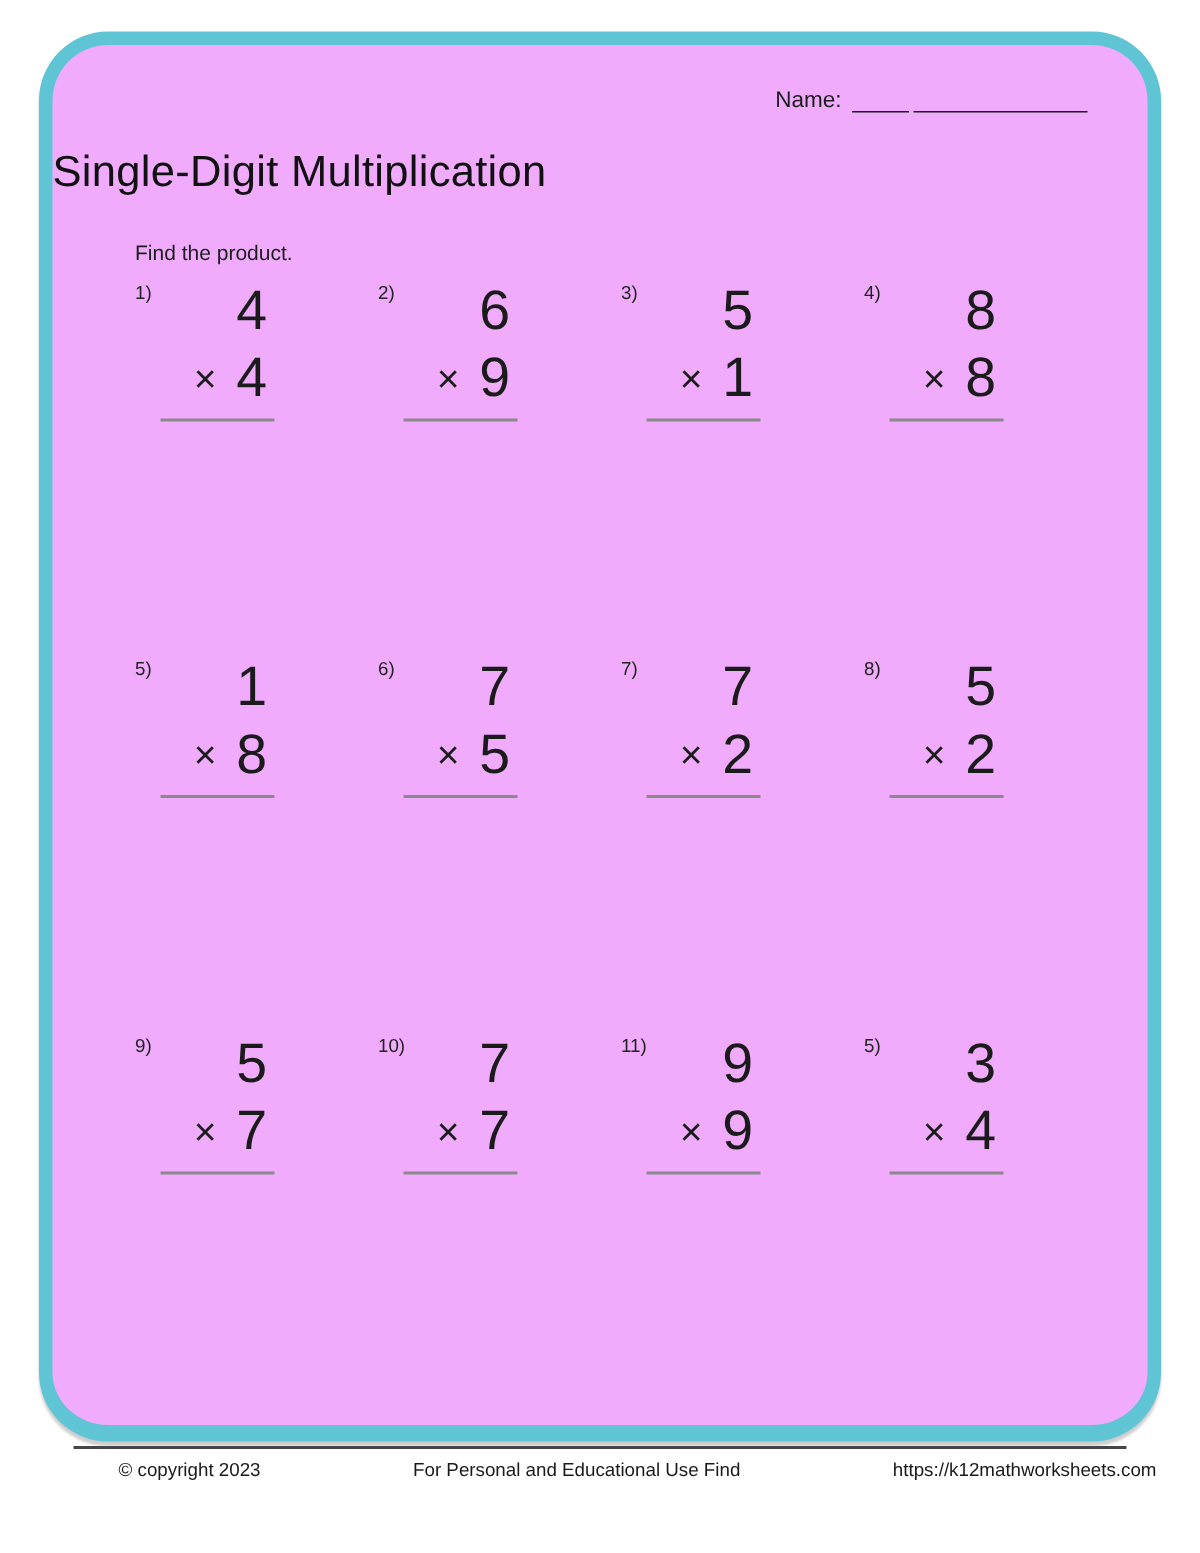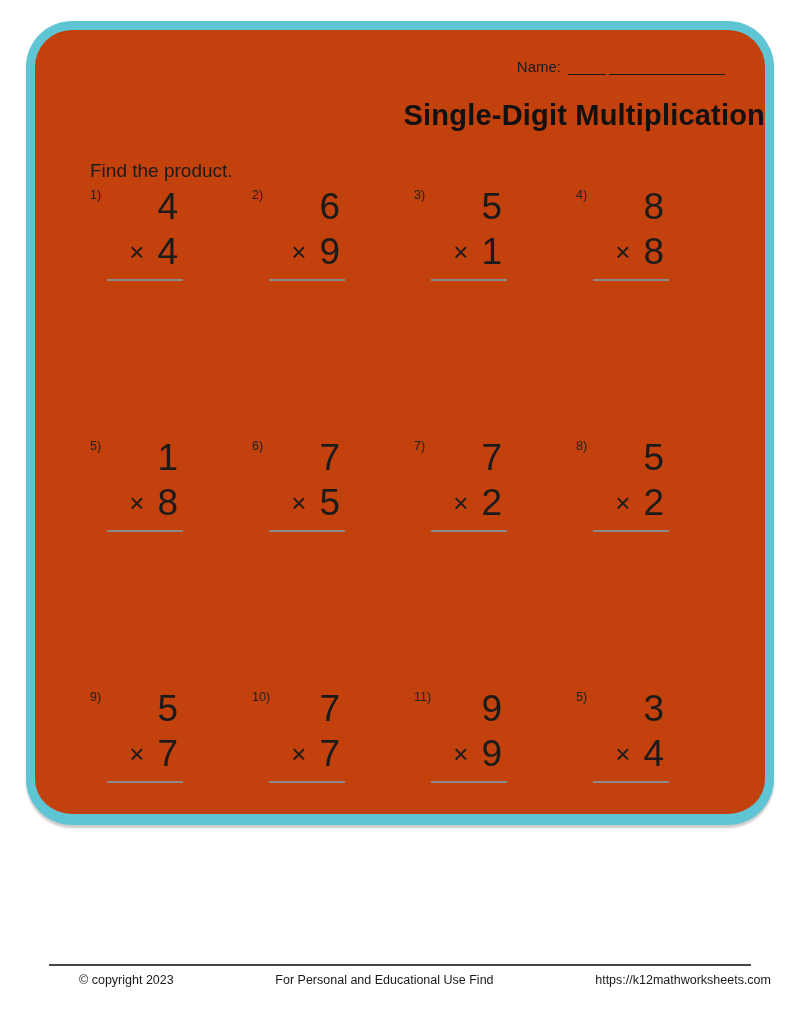--- a/index.html
+++ b/index.html
@@ -5,49 +5,49 @@
   * { margin:0; padding:0; box-sizing:border-box; }
   html,body { width:800px; height:1035px; background:#ffffff; }
   body {
     font-family:"Liberation Sans", sans-serif;
     color:var(--text,#1c1c1c);
     position:relative;
     overflow:hidden;
   }
   .sheet {
     position:absolute; left:26px; top:21px;
-    width:748px; height:804px;
-    background:#c2410c;
+    width:748px; height:940px;
+    background:#f0abfc;
     border:9px solid var(--border-teal,#5fc4d4);
     border-bottom-width:11px;
     border-radius:46px;
     box-shadow:0 3px 2px rgba(110,110,110,0.35);
   }
   
   .name-row {
     position:absolute; top:28px; right:40px;
     font-size:15px; white-space:nowrap;
   }
   .name-label { display:inline-block; vertical-align:bottom; }
   .name-seg {
     display:inline-block; height:15px;
     border-bottom:1.6px solid #1a1a1a;
     vertical-align:bottom;
   }
   .name-seg.s1 { width:38px; margin-left:7px; }
   .name-seg.s2 { width:116px; margin-left:3px; }
   .title {
     position:absolute; top:69px; left:0; width:100%;
-    text-align:right;
-    font-size:29px; font-weight:700; letter-spacing:0.2px;
+    text-align:left;
+    font-size:29px; font-weight:400; letter-spacing:0.2px;
     color:#111;
   }
   .instruction {
     position:absolute; top:130px; left:55px;
-    font-size:19px;
+    font-size:14px;
   }
   
   .grid {
     position:absolute; top:155px; left:55px;
     display:grid;
     grid-template-columns:repeat(4,100px);
     column-gap:62px;
     grid-auto-rows:110px;
     row-gap:141px;
   }

